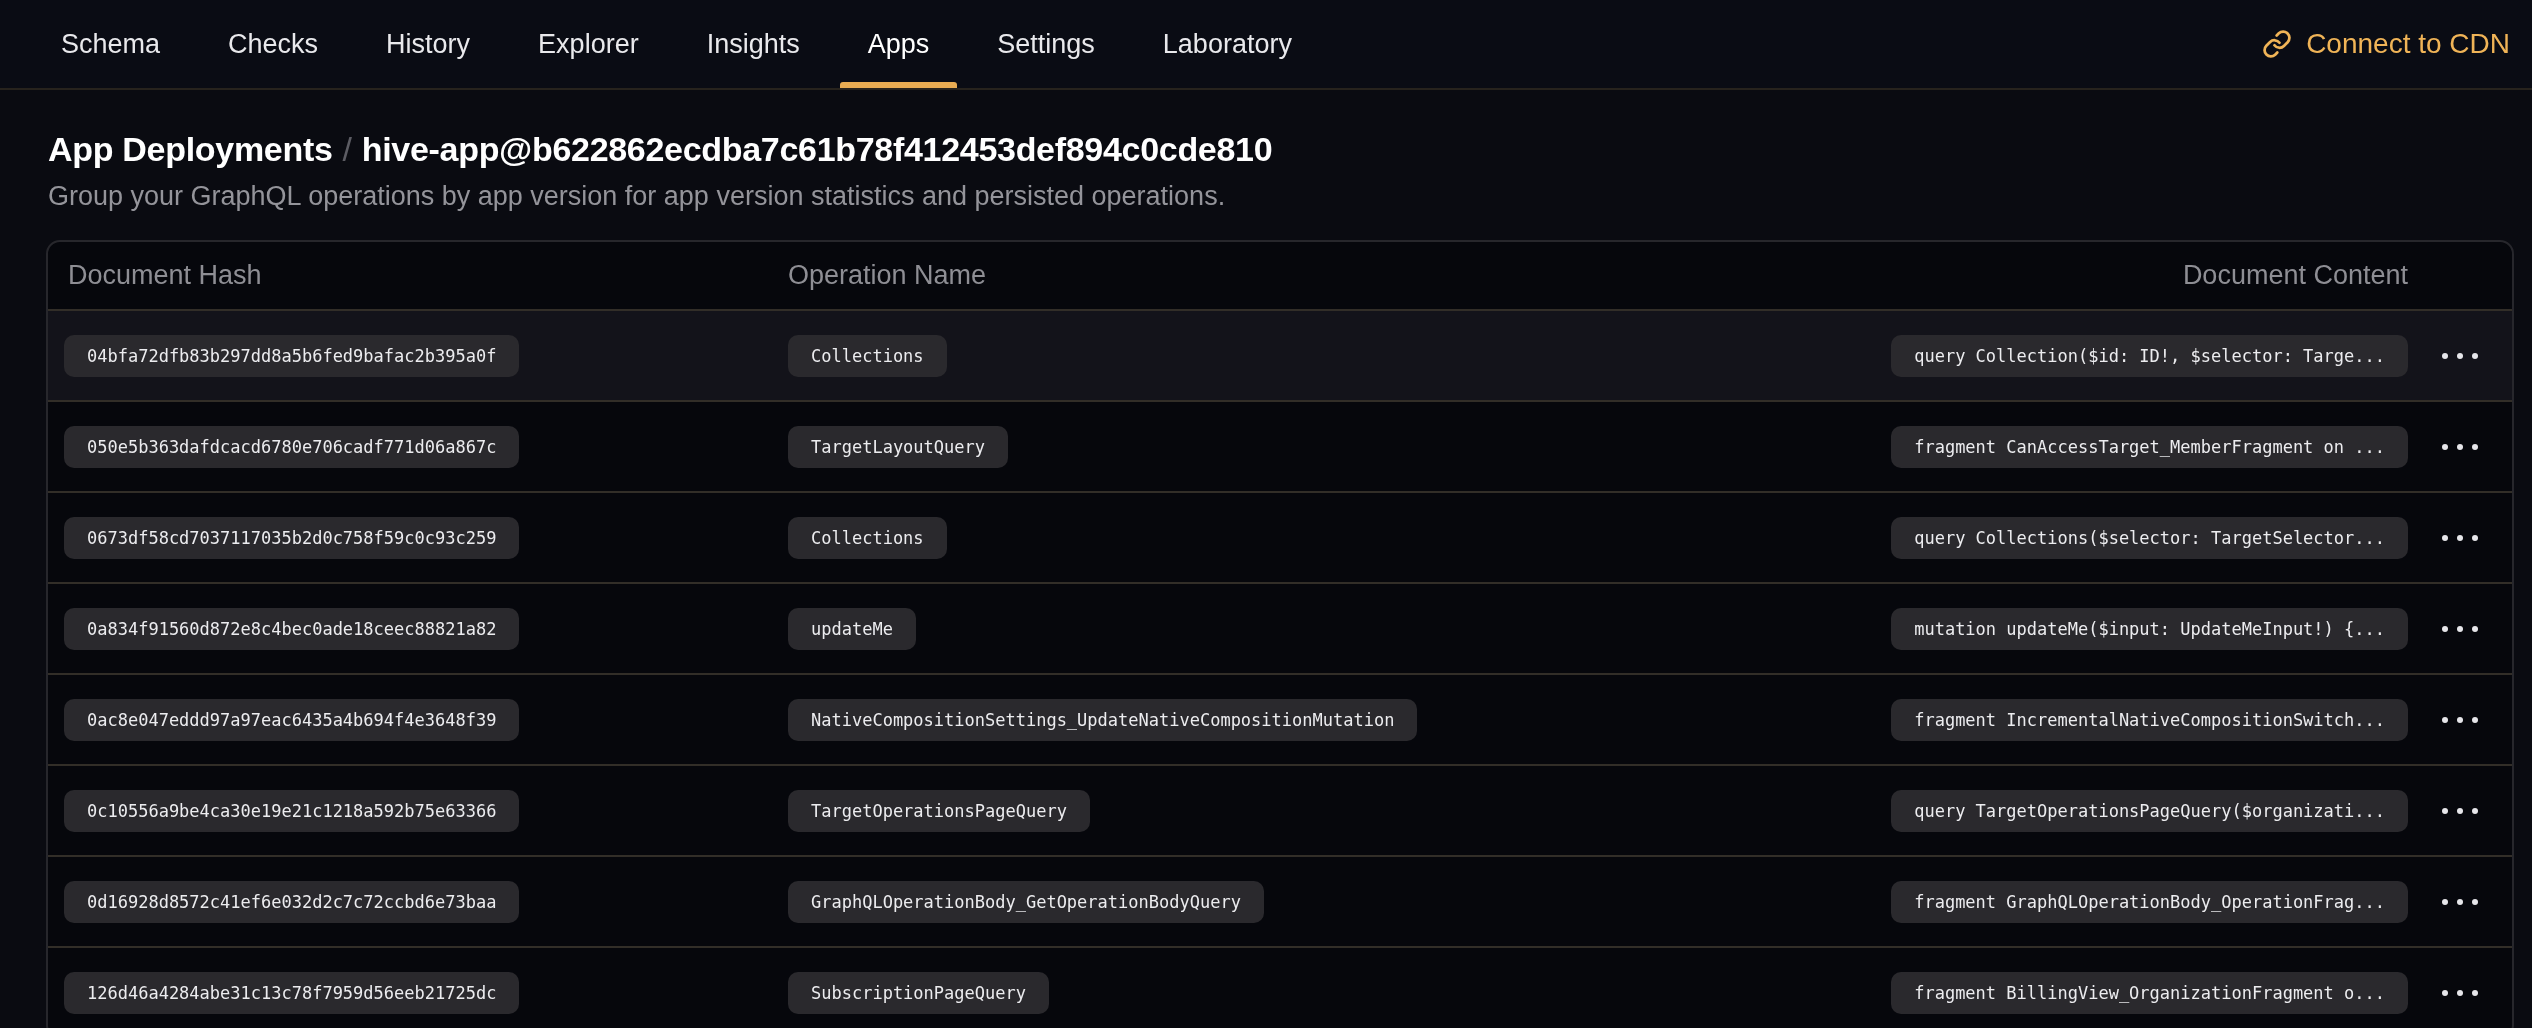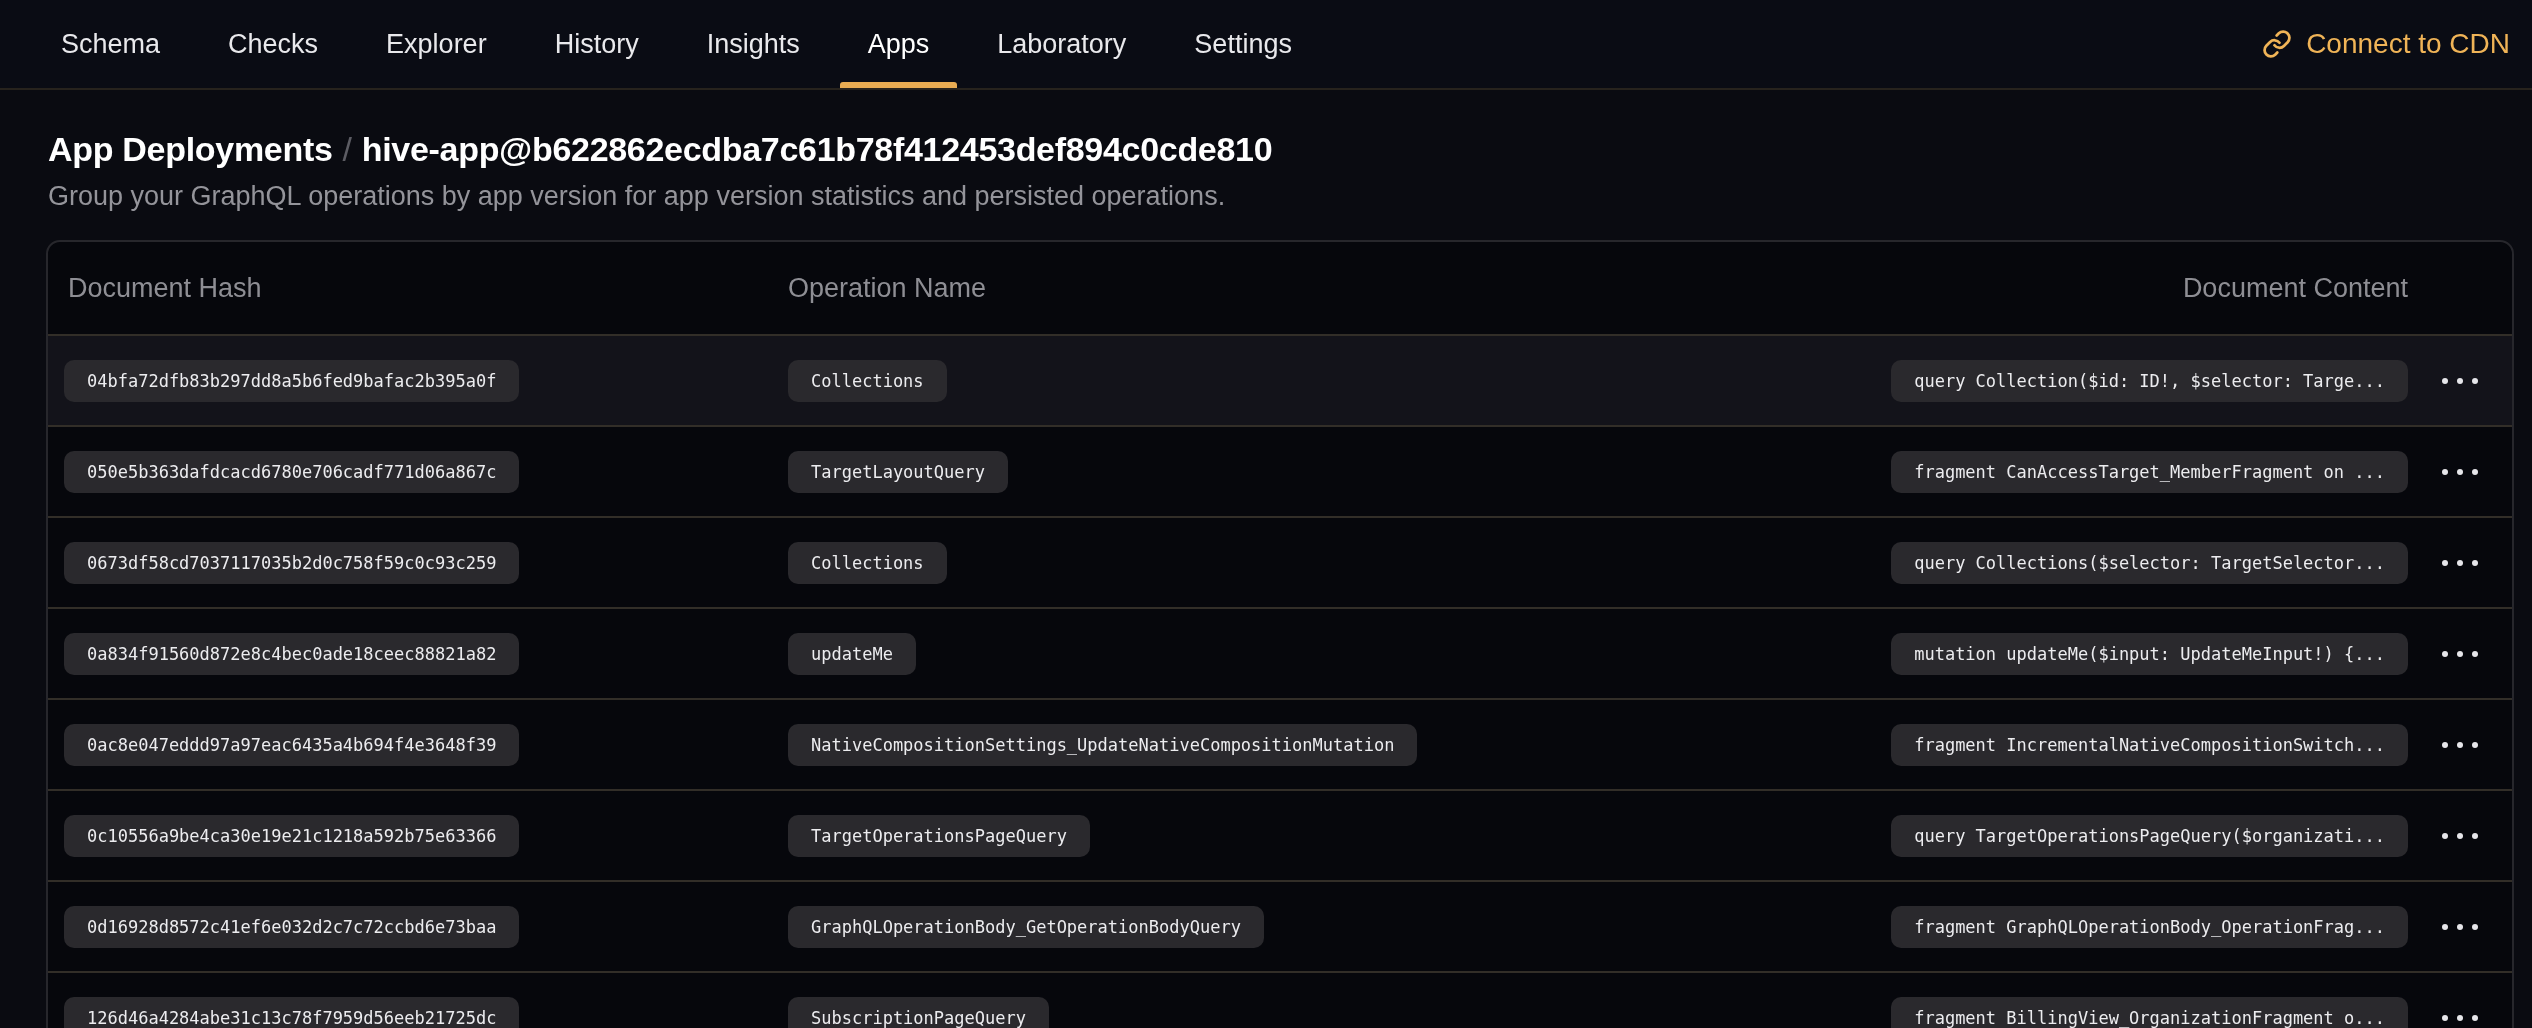--- a/index.html
+++ b/index.html
@@ -68,21 +68,21 @@
     border:2px solid #27272c;
     border-radius:14px;
     background:#06070c;
     overflow:hidden;
   }
   .trow {
     display:grid;
     grid-template-columns:724px 950px 686px 104px;
     align-items:center;
   }
-  .thead { height:92px; color:#8e8e94; font-size:27px; }
+  .thead { height:67px; color:#8e8e94; font-size:27px; }
   .thead .cell-hash { padding-left:20px; }
   .thead .cell-name { padding-left:16px; }
   .thead .cell-content { text-align:right; }
   .tbody .trow { height:91px; border-top:2px solid #322e28; }
   .tbody .trow.highlight { background:#13131a; }
 
   .chip {
     display:inline-block;
     background:#2a292d;
     color:#ececef;
@@ -113,26 +113,26 @@
     background:#e6e6ea;
   }
 </style>
 </head>
 <body>
 
 <nav class="topnav">
   <div class="tabs">
     <button class="tab">Schema</button>
     <button class="tab">Checks</button>
+    <button class="tab">History</button>
     <button class="tab">Explorer</button>
-    <button class="tab">History</button>
     <button class="tab">Insights</button>
     <button class="tab active">Apps</button>
+    <button class="tab">Settings</button>
     <button class="tab">Laboratory</button>
-    <button class="tab">Settings</button>
   </div>
   <button class="cdn-link">
     <span>
       <svg width="30" height="30" viewBox="0 0 24 24" fill="none" stroke="#f0b457" stroke-width="2.2" stroke-linecap="round" stroke-linejoin="round">
         <path d="M10 13a5 5 0 0 0 7.54.54l3-3a5 5 0 0 0-7.07-7.07l-1.72 1.71"></path>
         <path d="M14 11a5 5 0 0 0-7.54-.54l-3 3a5 5 0 0 0 7.07 7.07l1.71-1.71"></path>
       </svg>
     </span>
     <span>Connect to CDN</span>
   </button>

